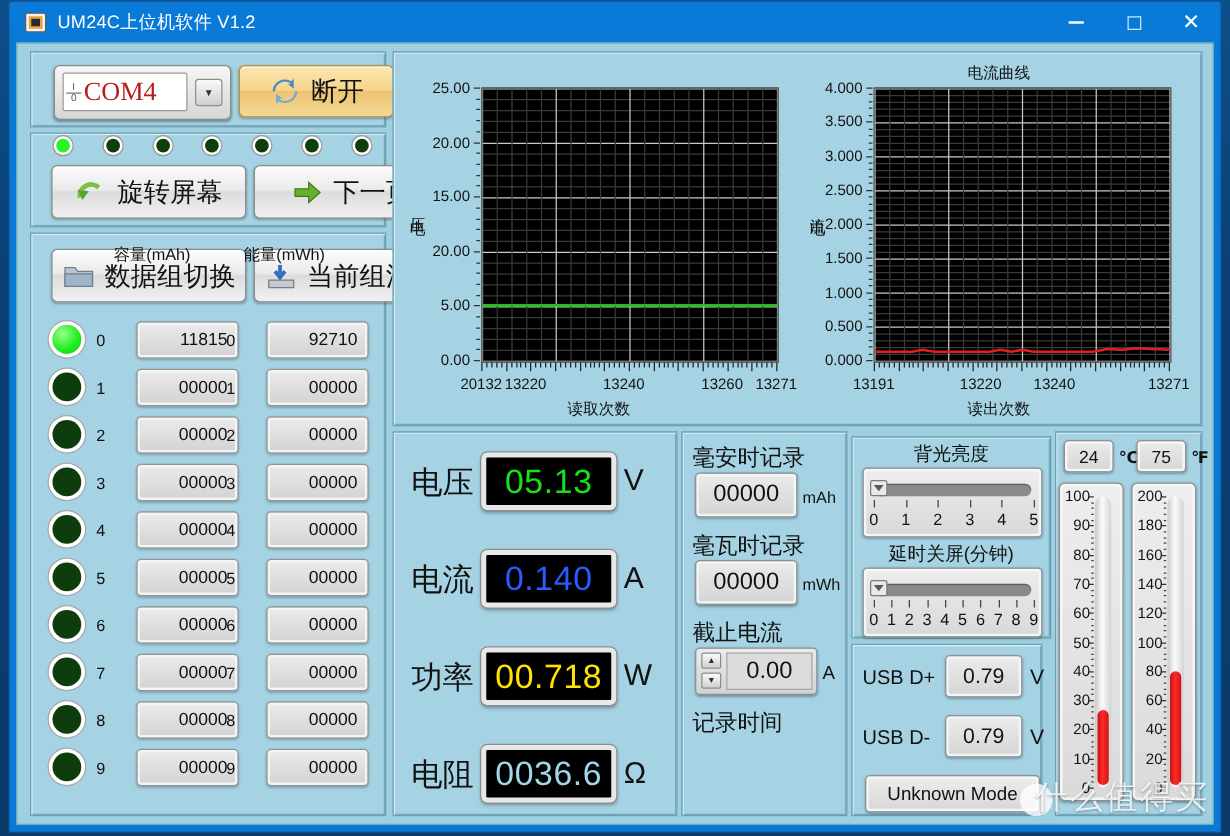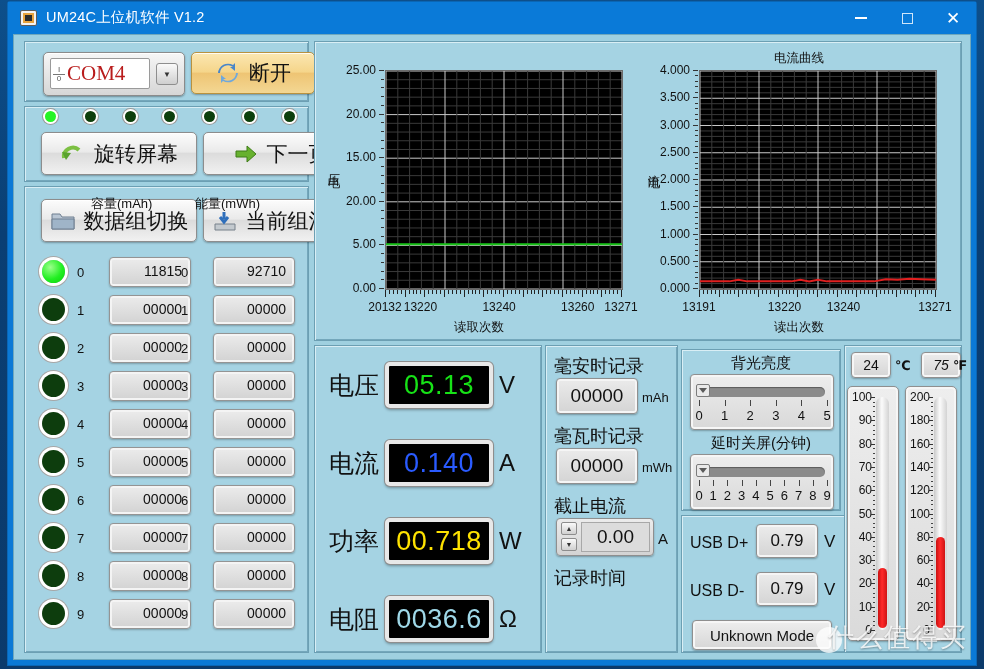--- a/index.html
+++ b/index.html
@@ -38,21 +38,21 @@
   #p-conn{left:10px;top:6px;width:285px;height:61px;}
   #p-btns{left:10px;top:71px;width:285px;height:76px;}
   #p-data{left:10px;top:151px;width:285px;height:467px;}
 
   
   #p-charts{left:300px;top:6px;width:648px;height:300px;}
   
   #p-meter{left:300px;top:310px;width:228px;height:308px;}
   #p-rec{left:531px;top:310px;width:133px;height:308px;}
   #p-bright{left:667px;top:314px;width:160px;height:162px;}
-  #p-usb{left:667px;top:480px;width:168px;height:138px;}
+  #p-usb{left:667px;top:480px;width:153px;height:138px;}
   #p-temp{left:830px;top:310px;width:118px;height:308px;}
 
   
   .combo{position:absolute;left:18px;top:10px;width:140px;height:42px;
      background:linear-gradient(180deg,#f6f6f6,#d6d6d6);
      border:1px solid #8b8b8b;border-radius:5px;
      box-shadow:0 1px 2px rgba(0,0,0,.35), inset 0 1px 0 #fff;}
   .combo .field{position:absolute;left:6px;top:5px;width:100px;height:31px;background:#fff;
      border:1px solid #9a9a9a;border-radius:2px;box-sizing:border-box;}
   .combo .io{position:absolute;left:2px;top:7px;width:12px;font-size:8px;color:#555;text-align:center;line-height:8px;}
@@ -845,21 +845,21 @@
         <div class="ulabel" style="left:8px;top:66px;">USB D-</div>
         <div class="ubox" style="left:74px;top:56px;">0.79</div>
         <div class="uunit" style="left:142px;top:64px;">V</div>
 
         <div class="modebox">Unknown Mode</div>
       </div>
 
       <div class="panel" id="p-temp">
         <div class="tnum" style="left:6px;top:6px;">24</div>
         <div class="tunit" style="left:50px;top:12px;">℃</div>
-        <div class="tnum" style="left:76px;top:6px;font-style:italic;">75</div>
+        <div class="tnum" style="left:64px;top:6px;">75</div>
         <div class="tunit" style="left:108px;top:12px;">℉</div>
 
         <div class="thermo" id="th-c" style="left:2px;top:40px;">
           <div class="tscale">
               <b style="top: 243px;">0</b>
               <i style="top: 243px;"></i>
               <s style="top: 238.34px;"></s>
               <s style="top: 233.68px;"></s>
               <s style="top: 229.02px;"></s>
               <s style="top: 224.36px;"></s>

